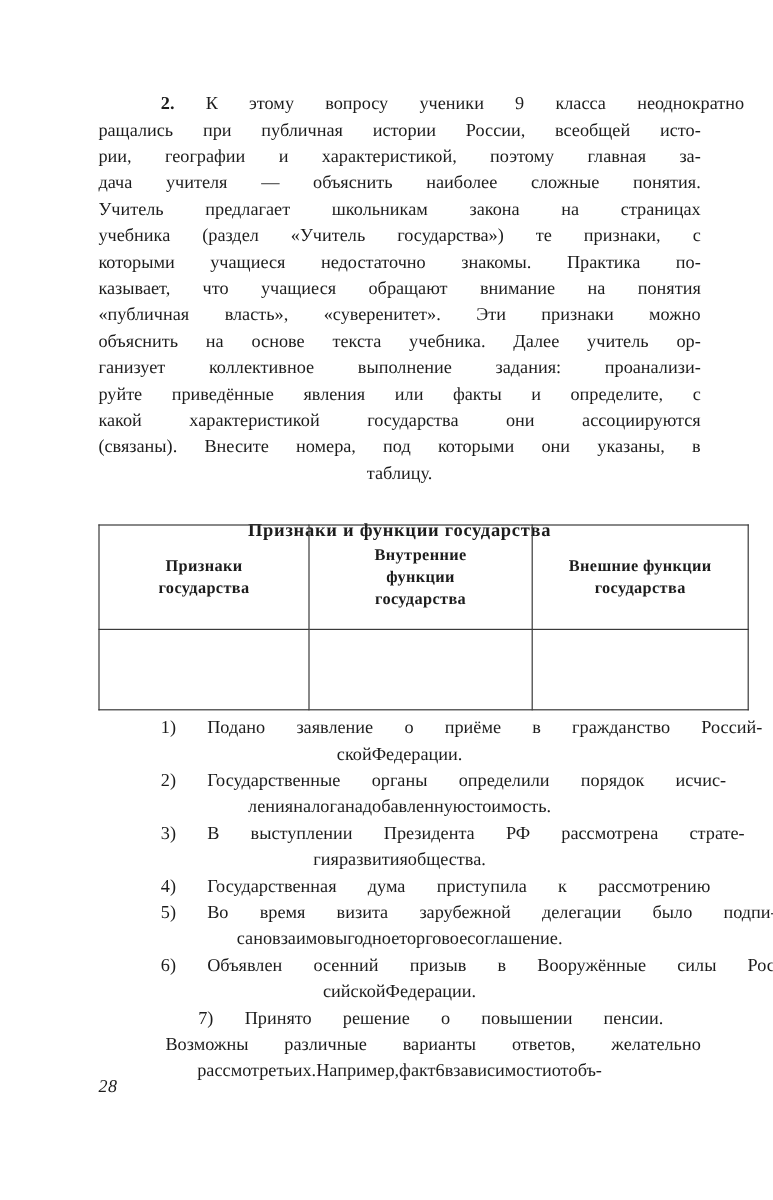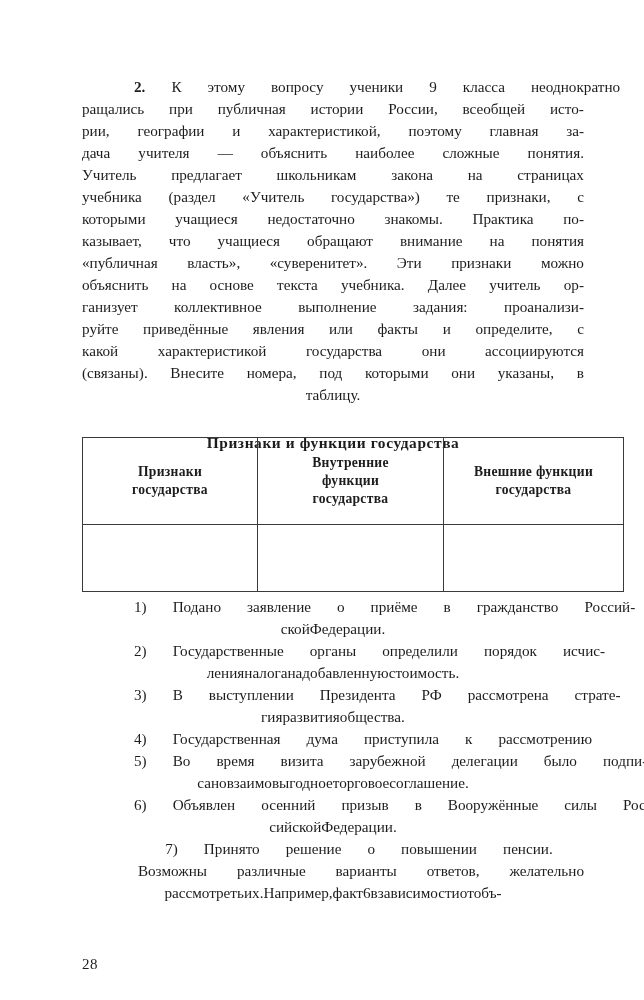--- a/index.html
+++ b/index.html
@@ -129,24 +129,25 @@
     position: absolute;
     left: 82px;
     top: 596px;
     width: 502px;
   }
 
   
   .folio {
     position: absolute;
     left: 82px;
-    top: 955px;
+    top: 897px;
     font-size: 15px;
     line-height: 18px;
     letter-spacing: 0.5px;
+    font-style: italic;
   }
 </style>
 </head>
 <body>
 
 <div class="page">
 
   <div class="content">
     <div class="para" id="task-para">
         <div class="ln indent"><span class="w bold">2.</span><span class="w">К</span><span class="w">этому</span><span class="w">вопросу</span><span class="w">ученики</span><span class="w">9</span><span class="w">класса</span><span class="w">неоднократно</span><span class="w">об-</span></div>

